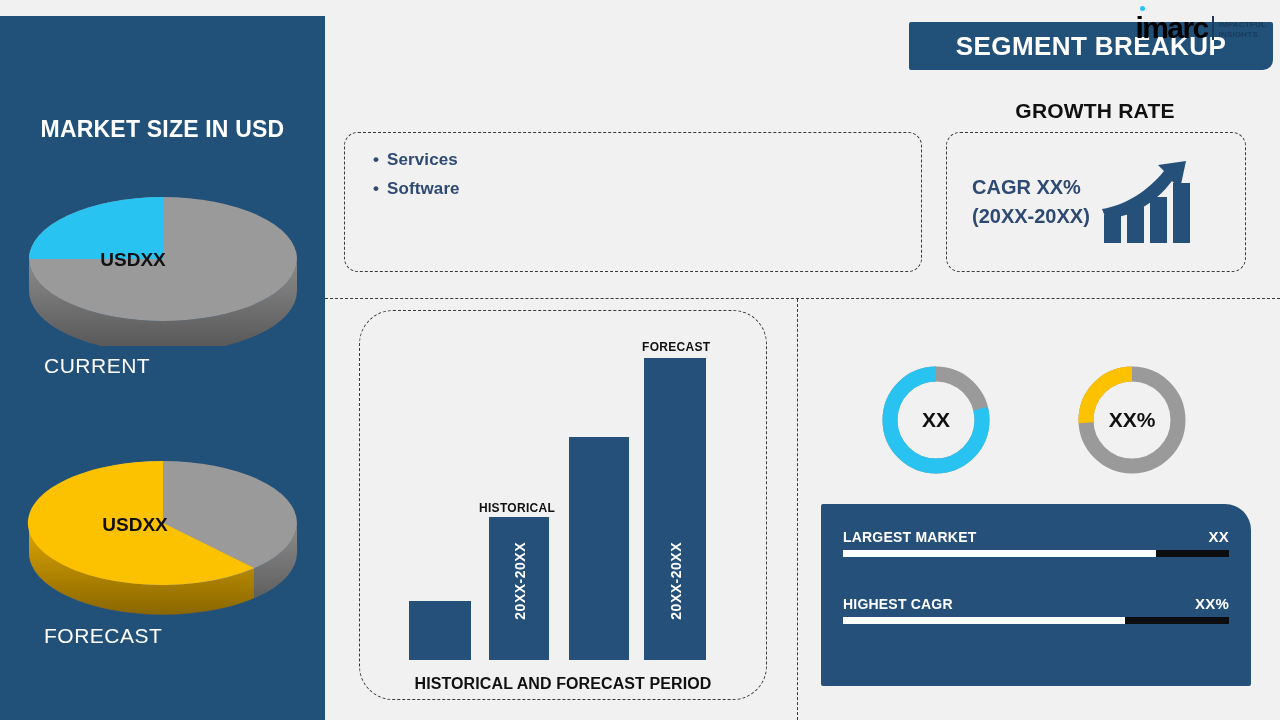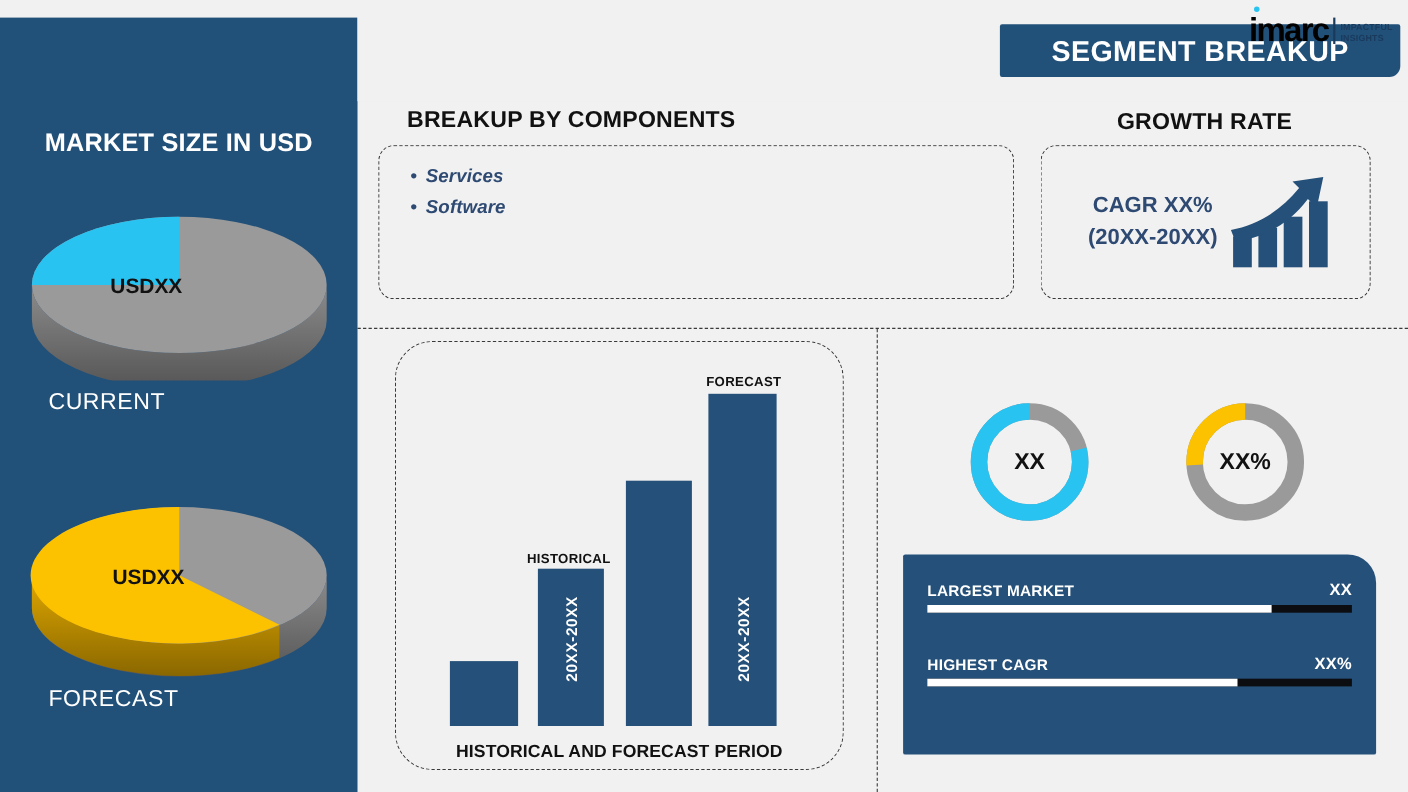--- a/index.html
+++ b/index.html
@@ -92,37 +92,37 @@
   .dbox {
     position: absolute;
     border: 1.6px dashed #3a3a3a;
     border-radius: 14px;
     background: #f1f1f1;
   }
   .box-components { left: 344px; top: 132px; width: 578px; height: 140px; }
   .box-growth { left: 946px; top: 132px; width: 300px; height: 140px; }
   .box-barchart { left: 359px; top: 310px; width: 408px; height: 390px; border-radius: 34px; }
 
-  .bullets { padding: 12px 0 0 28px; font-style: italic; }
+  .bullets { padding: 12px 0 0 28px; }
   .bullet {
     color: #2e4a73; font-size: 17px; font-weight: bold;
     line-height: 1.72; letter-spacing: 0.1px;
   }
   .bullet::before { content: "\2022"; margin-right: 8px; }
 
   
   .growth-inner {
     position: absolute; left: 946px; top: 132px;
     width: 300px; height: 140px;
     display: flex; align-items: center;
   }
   .cagr-text {
-    margin-left: 43px;
+    margin-left: 26px;
     color: #2e4a73; font-size: 20px; font-weight: bold;
-    line-height: 1.45; white-space: nowrap; text-align: center;
+    line-height: 1.45; white-space: nowrap;
   }
   .growth-icon { margin-left: 10px; }
 
   
   .div-h {
     position: absolute; left: 325px; top: 298px; width: 955px;
     border-top: 1.6px dashed #3a3a3a;
   }
   .div-v {
     position: absolute; left: 797px; top: 299px; height: 421px;
@@ -238,21 +238,20 @@
         <span>imarc</span>
       </div>
       <div class="logo-bar"></div>
       <div class="logo-tag">
         <div>IMPACTFUL</div>
         <div>INSIGHTS</div>
       </div>
     </div>
   </div>
 
-  <div class="sec-head components">BREAKUP BY COMPONENTS</div>
   <div class="sec-head growth">GROWTH RATE</div>
 
   <div class="dbox box-components">
     <div class="bullets">
       <div class="bullet">Services</div>
       <div class="bullet">Software</div>
     </div>
   </div>
 
   <div class="dbox box-growth"></div>

